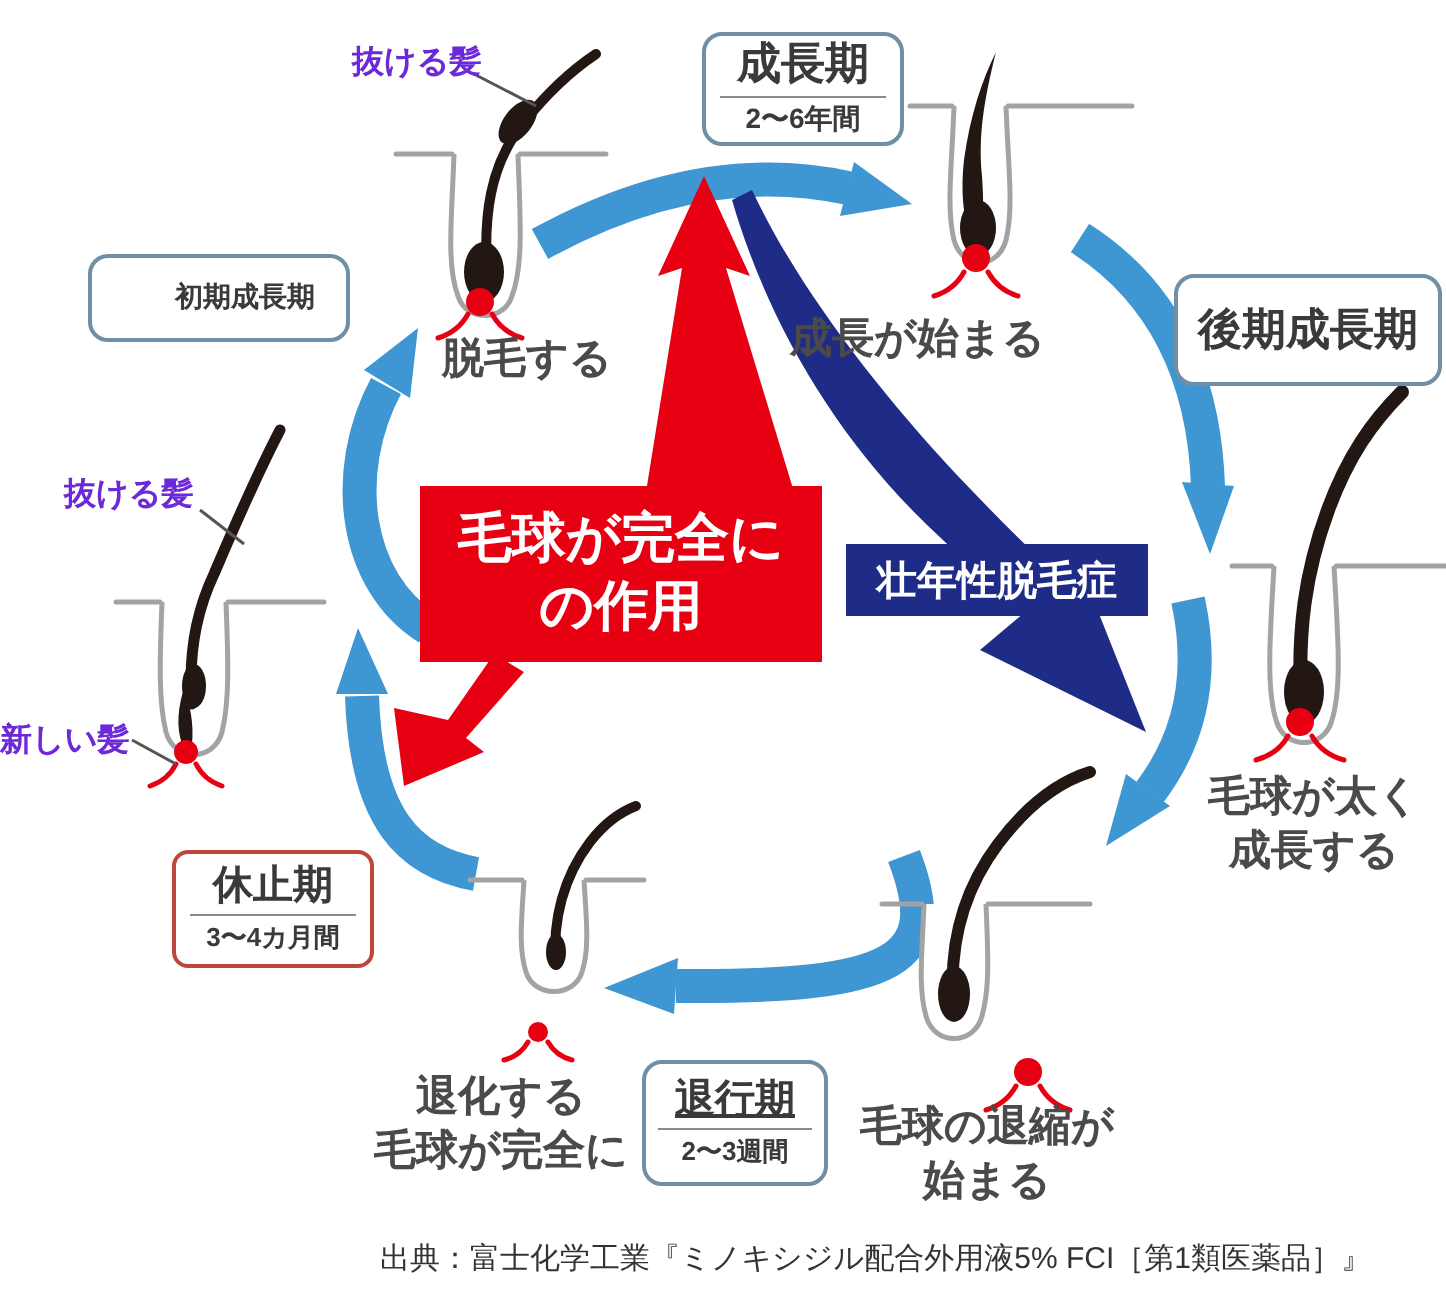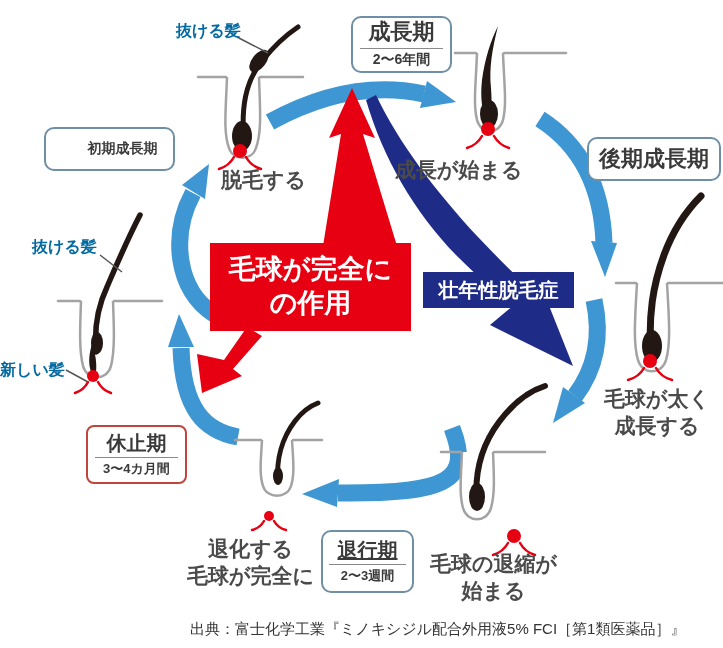--- a/index.html
+++ b/index.html
@@ -33,21 +33,21 @@
   
   .callout{
     position:absolute;display:flex;flex-direction:column;align-items:center;
     justify-content:center;color:#fff;font-weight:bold;box-sizing:border-box;
     white-space:nowrap;z-index:3;
   }
   .callout.red{background:var(--accent-red);font-size:27px;line-height:1.25;}
   .callout.navy{background:var(--navy);font-size:20px;}
   
   .lbl{position:absolute;color:var(--text-dark);font-weight:600;white-space:nowrap;z-index:2;}
-  .lbl.small{font-size:16px;color:#0369a1;}
+  .lbl.small{font-size:16px;color:#6d28d9;}
   .lbl.stage-name{font-size:21px;line-height:27px;}
   .lbl.center{text-align:center;}
   .caption{position:absolute;font-size:15px;color:var(--caption-text);font-weight:normal;white-space:nowrap;z-index:2;}
 </style>
 </head>
 <body>
 
 <div class="stage">
 
   <svg width="723" height="648" viewBox="0 0 723 648">
@@ -153,21 +153,21 @@
   <div class="phase-box" style="left:351px;top:16px;width:101px;height:57px;">
     <div class="phase-title" style="font-size:22px;">成長期</div>
     <div class="phase-divider"></div>
     <div class="phase-sub" style="font-size:14px;">2〜6年間</div>
   </div>
 
   <div class="phase-box" style="left:44px;top:127px;width:131px;height:44px;">
     <div class="phase-title" style="font-size:14px;margin-left:26px;">初期成長期</div>
   </div>
 
-  <div class="phase-box" style="left:587px;top:137px;width:134px;height:44px;">
+  <div class="phase-box" style="left:587px;top:137px;width:134px;height:56px;">
     <div class="phase-title" style="font-size:22px;">後期成長期</div>
   </div>
 
   <div class="phase-box red-border" style="left:86px;top:425px;width:101px;height:59px;">
     <div class="phase-title" style="font-size:20px;">休止期</div>
     <div class="phase-divider"></div>
     <div class="phase-sub">3〜4カ月間</div>
   </div>
 
   <div class="phase-box" style="left:321px;top:530px;width:93px;height:63px;">

